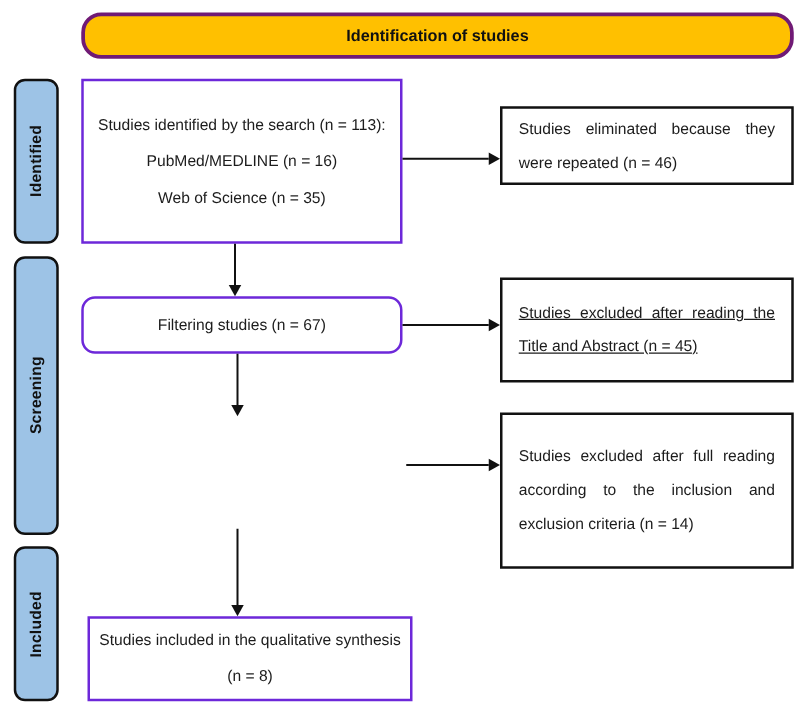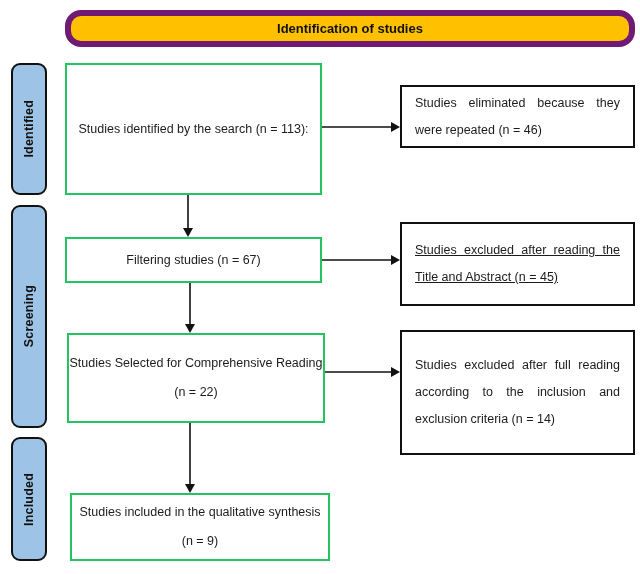--- a/index.html
+++ b/index.html
@@ -7,21 +7,21 @@
     position:relative;
     width:640px;height:574px;
     background:#ffffff;
     font-family:"Liberation Sans", sans-serif;
     color:#1c1c1c;
     overflow:hidden;
   }
   
   .banner{
     position:absolute;left:65px;top:10px;width:570px;height:37px;
-    background:#FFC000;border:6px solid #701a75;border-radius:16px;
+    background:#FFC000;border:3px solid #701a75;border-radius:16px;
     display:flex;align-items:center;justify-content:center;
     font-weight:bold;font-size:13px;color:#111;
     box-sizing:border-box;
   }
   
   .stage{
     position:absolute;left:11px;width:36px;
     background:#9DC3E6;border:2px solid #111;border-radius:9px;
     display:flex;align-items:center;justify-content:center;
     box-sizing:border-box;
@@ -29,27 +29,27 @@
   .stage span{
     writing-mode:vertical-rl;transform:rotate(180deg);
     font-weight:bold;font-size:12.5px;color:#111;
     letter-spacing:.2px;white-space:nowrap;
   }
   #stage-identified{top:63px;height:132px;}
   #stage-screening{top:205px;height:223px;}
   #stage-included{top:437px;height:124px;}
   
   .fbox{
-    position:absolute;background:#fff;border:2px solid #22c55e;
+    position:absolute;background:#fff;border:2px solid #6d28d9;
     box-sizing:border-box;display:flex;flex-direction:column;
     align-items:center;justify-content:center;
     font-size:12.5px;line-height:29px;text-align:center;
   }
   #box-identification{left:65px;top:63px;width:257px;height:132px;}
-  #box-filtering{left:65px;top:237px;width:257px;height:46px;}
+  #box-filtering{left:65px;top:237px;width:257px;height:46px;border-radius:11px;}
   #box-comprehensive{left:67px;top:333px;width:258px;height:90px;}
   #box-included{left:70px;top:493px;width:260px;height:68px;}
   
   .rbox{
     position:absolute;left:400px;width:235px;
     background:#fff;border:2px solid #111;box-sizing:border-box;
     font-size:12.5px;line-height:27px;
     text-align:justify;padding:0 13px;
     display:flex;flex-direction:column;justify-content:center;
   }
@@ -76,34 +76,32 @@
   </div>
   <div class="stage" id="stage-screening">
     <span>Screening</span>
   </div>
   <div class="stage" id="stage-included">
     <span>Included</span>
   </div>
 
   <div class="fbox" id="box-identification">
     <div>Studies identified by the search (n = 113):</div>
+    <div>PubMed/MEDLINE (n = 16)</div>
+    <div>Web of Science (n = 35)</div>
   </div>
 
   <div class="fbox" id="box-filtering">
     <div>Filtering studies (n = 67)</div>
   </div>
 
-  <div class="fbox" id="box-comprehensive">
-    <div>Studies Selected for Comprehensive Reading</div>
-    <div>(n = 22)</div>
-  </div>
 
   <div class="fbox" id="box-included">
     <div>Studies included in the qualitative synthesis</div>
-    <div>(n = 9)</div>
+    <div>(n = 8)</div>
   </div>
 
   <div class="rbox" id="rbox-repeated">
     <p>Studies eliminated because they were repeated (n = 46)</p>
   </div>
 
   <div class="rbox" id="rbox-title-abstract">
     <p>Studies excluded after reading the Title and Abstract (n = 45)</p>
   </div>
 

